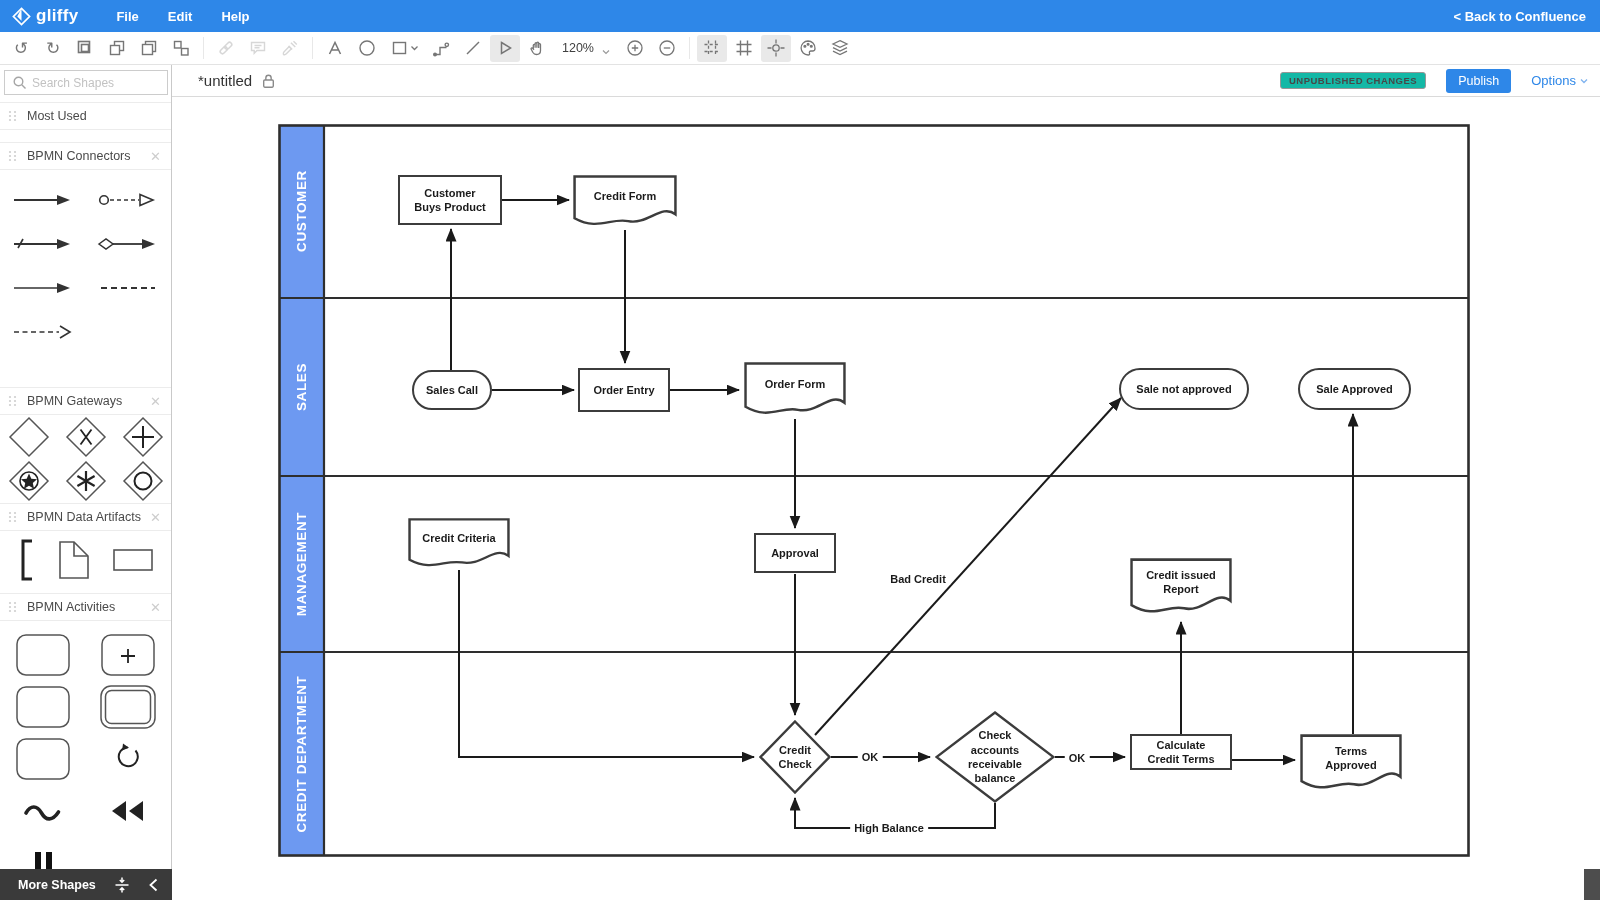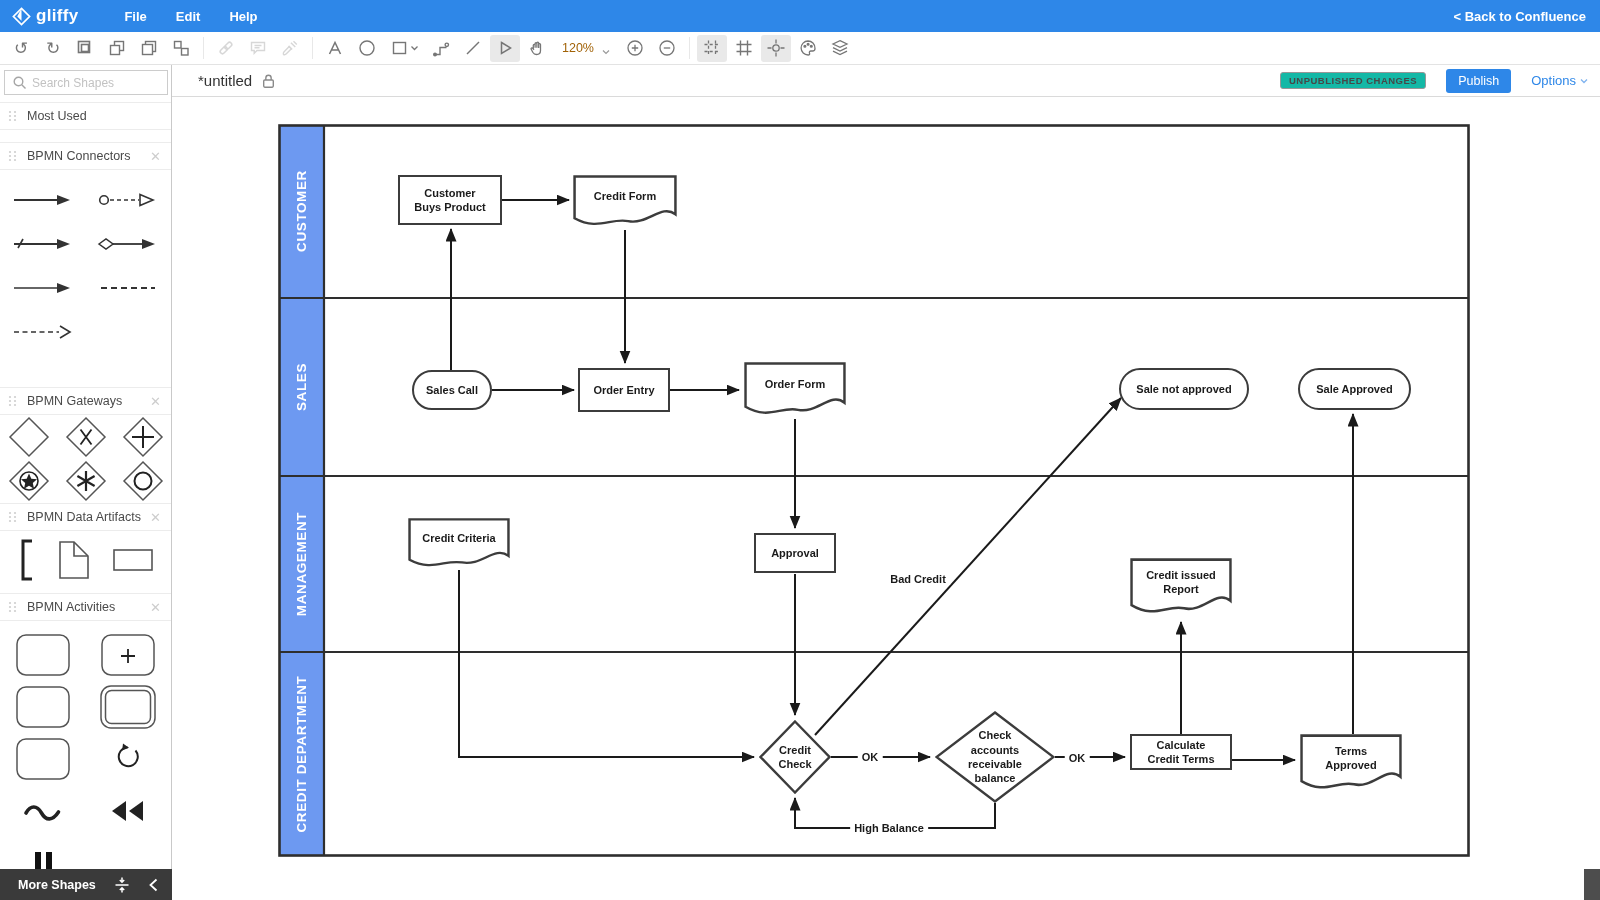--- a/index.html
+++ b/index.html
@@ -3,32 +3,32 @@
 <meta charset="utf-8">
 <style>
 :root{ --blue:#2e87e8; --lane:#6d99f1; --ink:#1a1a1a; }
 *{box-sizing:border-box;margin:0;padding:0}
 html,body{width:1600px;height:900px;overflow:hidden;background:#fff;
   font-family:"Liberation Sans",sans-serif;}
 
 .topbar{position:absolute;left:0;top:0;width:1600px;height:32px;background:var(--blue);
   display:flex;align-items:center;color:#fff;z-index:30}
 .logo{display:flex;align-items:center;gap:5px;padding:0 10px 0 12px;font-weight:bold;font-size:17px;letter-spacing:.3px}
-.menus{display:flex;gap:29px;margin-left:36px;font-size:13px;font-weight:600}
+.menus{display:flex;gap:29px;margin-left:28px;font-size:13px;font-weight:600}
 .menus span{cursor:default}
 .backlink{margin-left:auto;margin-right:14px;font-size:13px;font-weight:700}
 
 .toolbar{position:absolute;left:0;top:32px;width:1600px;height:33px;background:#fff;
   border-bottom:1px solid #e3e3e3;display:flex;align-items:center;padding-left:5px;z-index:29}
 .tbtn{width:30px;height:27px;margin:0 1px;display:flex;align-items:center;justify-content:center;
   border-radius:3px;color:#767676;font-size:17px;line-height:1}
 .tbtn.active{background:#e9e9e9}
 .tbtn.disabled{color:#d7d7d7}
 .tsep{width:1px;height:22px;background:#e8e8e8;margin:0 6px}
-.zoomsel{display:flex;align-items:flex-end;gap:8px;color:#a16207;font-size:12.5px;padding:0 9px}
+.zoomsel{display:flex;align-items:flex-end;gap:8px;color:#404040;font-size:12.5px;padding:0 9px}
 
 .subheader{position:absolute;left:172px;top:65px;width:1428px;height:32px;background:#fff;
   border-bottom:1px solid #dadada;display:flex;align-items:center;z-index:28}
 .doctitle{margin-left:26px;font-size:15px;color:#333}
 .lockic{margin-left:9px;display:flex}
 .rightgrp{margin-left:auto;display:flex;align-items:center;gap:20px;margin-right:12px}
 .badge{font-size:9.5px;font-weight:700;color:#474747;border:1px solid #979797;border-radius:3px;
   padding:2px 8px;letter-spacing:.5px;background:#14b8a6}
 .publish{background:var(--blue);color:#fff;font-size:12.5px;font-weight:400;border:none;
   border-radius:3px;padding:5px 12px;cursor:pointer}

